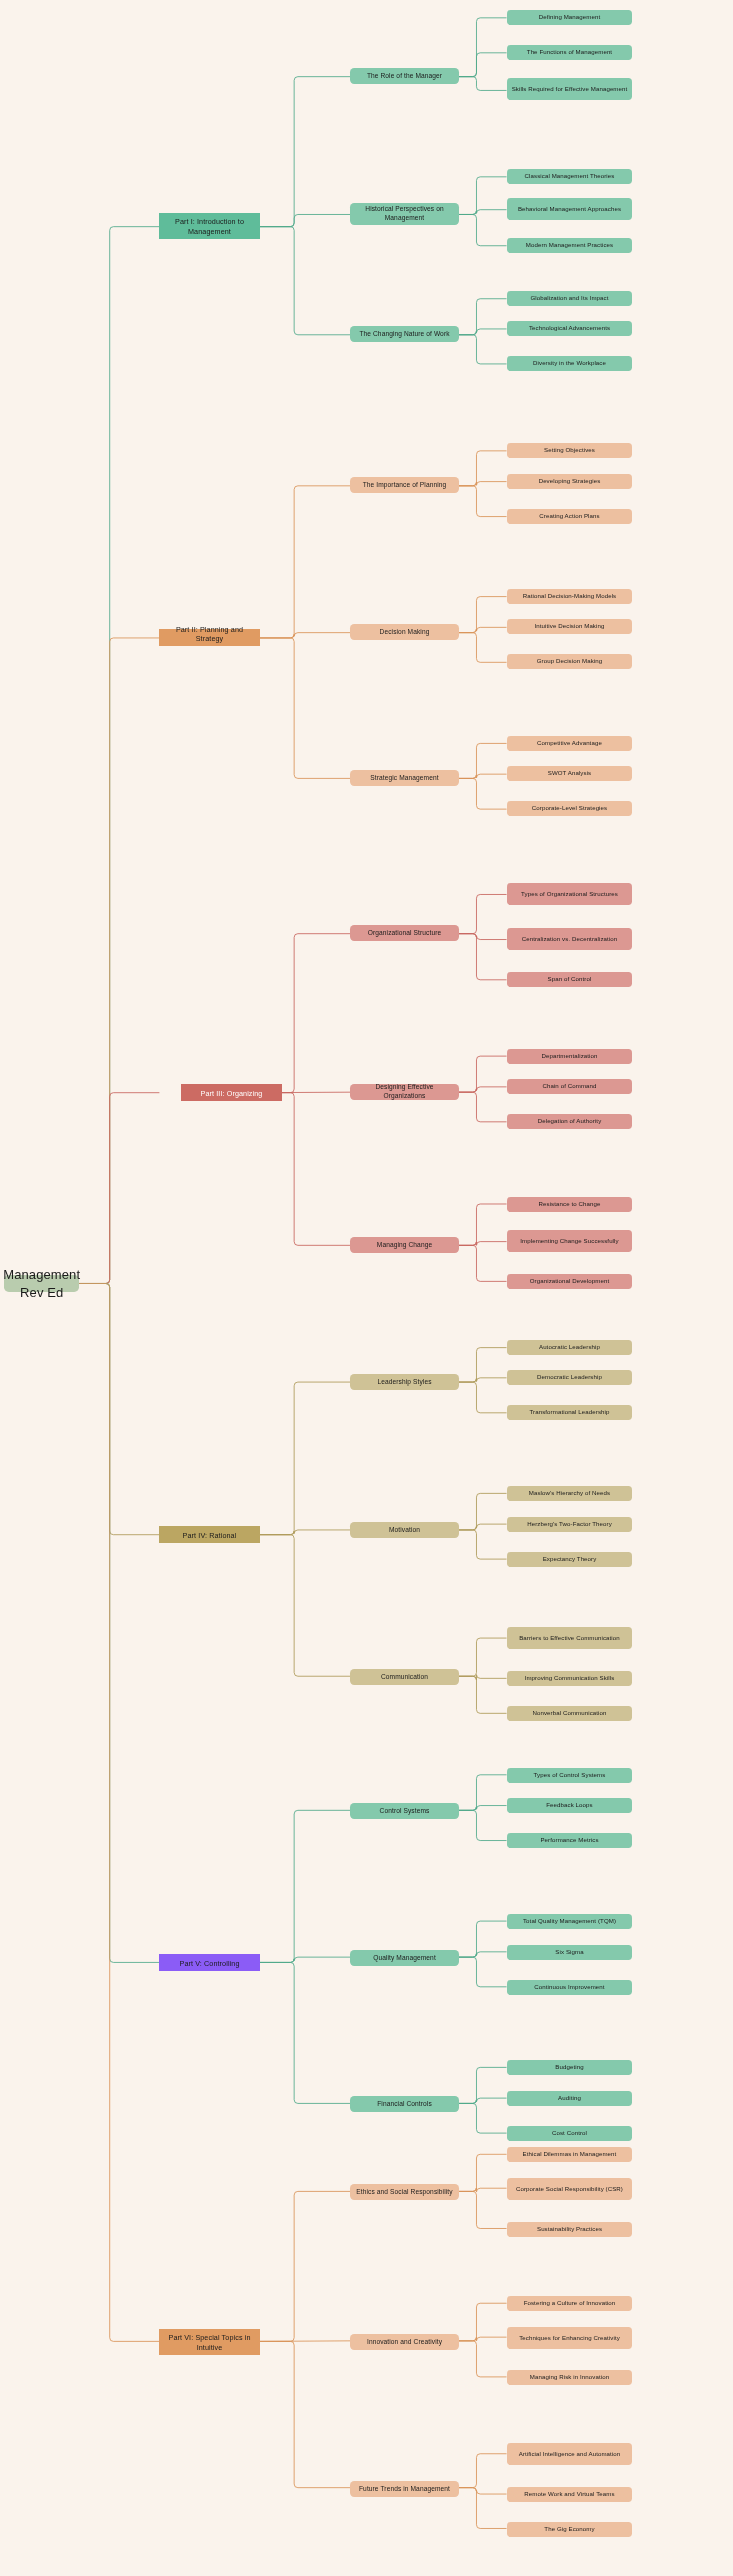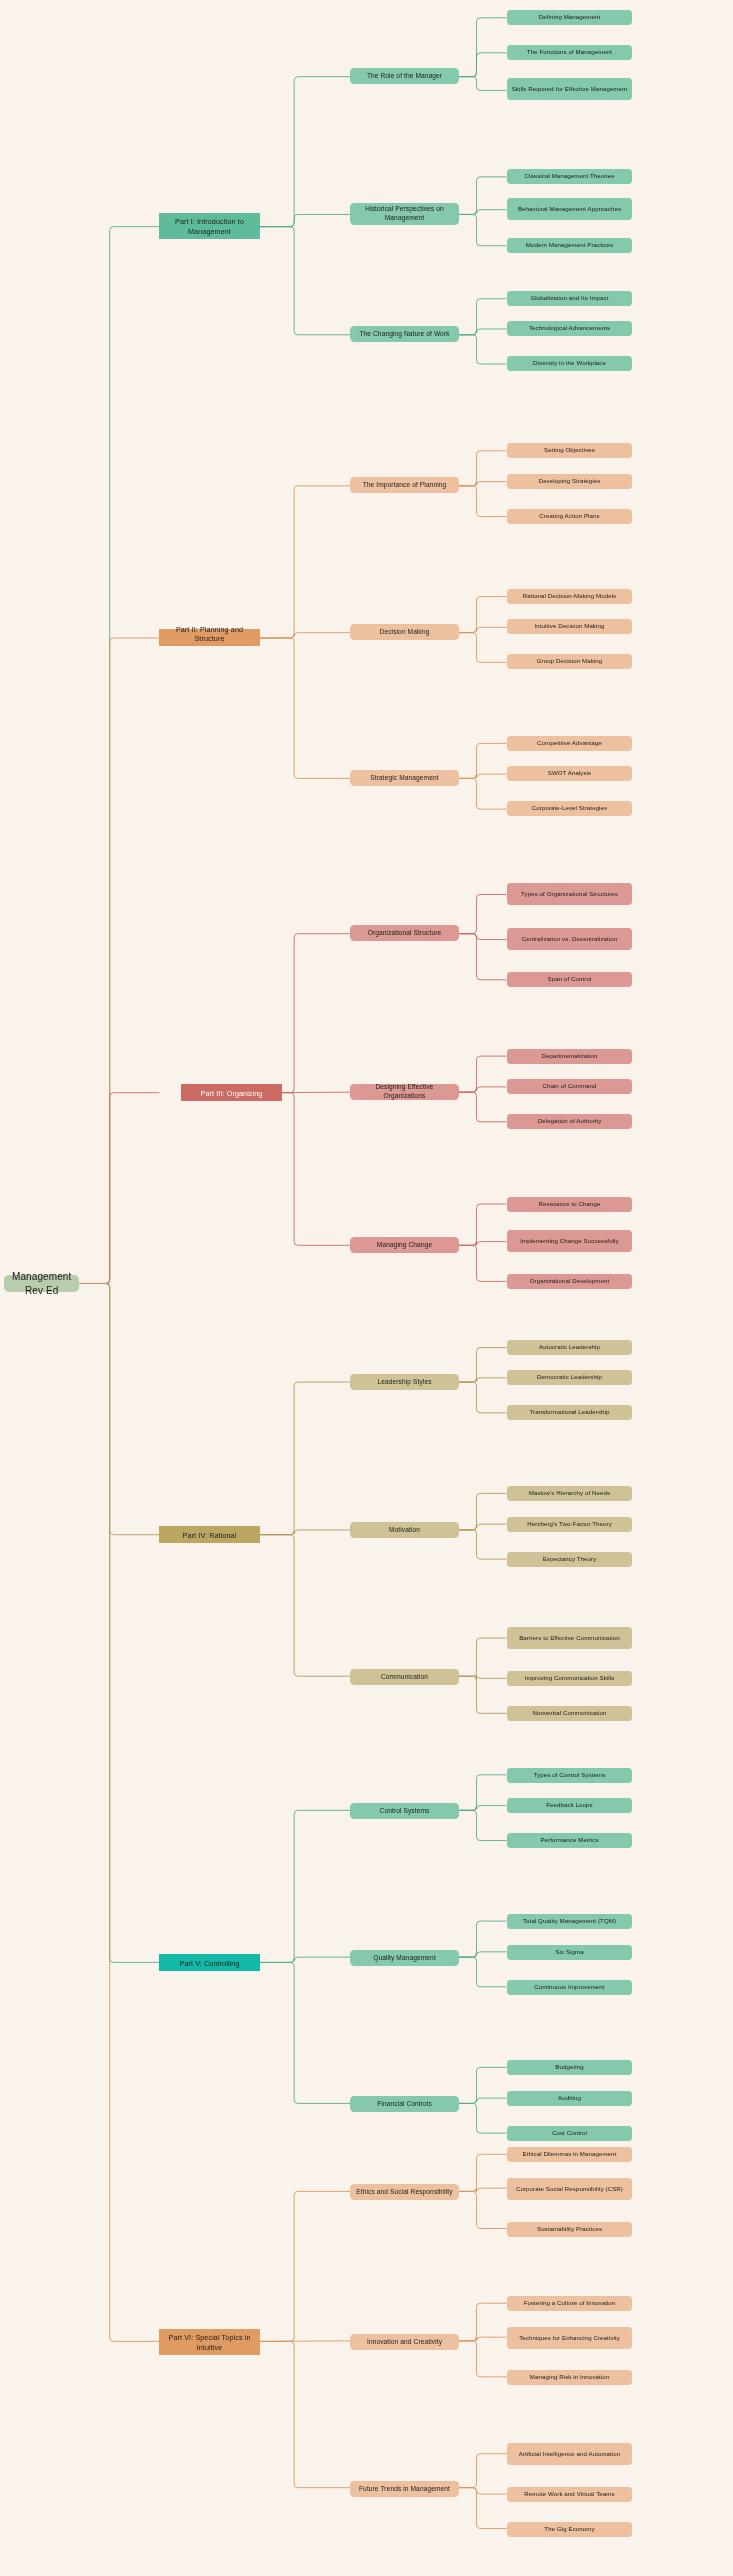--- a/index.html
+++ b/index.html
@@ -35,21 +35,21 @@
     text-align: center;
     border-radius: 4.2px;
     color: #1b1b1b;
     line-height: 1.32;
     padding: 2.1px 4.2px;
     font-weight: 400;
     letter-spacing: 0.1px;
     -webkit-font-smoothing: antialiased;
   }
   .node span { display: block; }
-  .node.l0 { font-size: 10px; border-radius: 4.8px; }
+  .node.l0 { font-size: 13px; border-radius: 4.8px; }
   .node.l1 { font-size: 7.2px; border-radius: 0; align-items: flex-end; }
   .node.l2 { font-size: 6.6px; border-radius: 4.2px; }
   .node.l3 { font-size: 6.1px; border-radius: 3.7px; }
   .node.white-text { color: #ffffff; margin-left: 22px; }
 </style>
 </head>
 <body>
 
 <div id="mindmap-root">
   <svg id="edge-layer" xmlns="http://www.w3.org/2000/svg" viewBox="0 0 1383 4857">
@@ -169,21 +169,21 @@
       <div class="node l3" style="left: 507px; top: 291px; width: 125px; height: 15px; background: rgb(132, 201, 172);">
         <span>Globalization and Its Impact</span>
       </div>
       <div class="node l3" style="left: 507px; top: 321px; width: 125px; height: 15px; background: rgb(132, 201, 172);">
         <span>Technological Advancements</span>
       </div>
       <div class="node l3" style="left: 507px; top: 356px; width: 125px; height: 15px; background: rgb(132, 201, 172);">
         <span>Diversity in the Workplace</span>
       </div>
       <div class="node l1" style="left: 159px; top: 629px; width: 101px; height: 17px; background: rgb(224, 155, 98);">
-        <span>Part II: Planning and Structure</span>
+        <span>Part II: Planning and Strategy</span>
       </div>
       <div class="node l2" style="left: 350px; top: 477px; width: 109px; height: 16px; background: rgb(237, 192, 160);">
         <span>The Importance of Planning</span>
       </div>
       <div class="node l3" style="left: 507px; top: 443px; width: 125px; height: 15px; background: rgb(237, 192, 160);">
         <span>Setting Objectives</span>
       </div>
       <div class="node l3" style="left: 507px; top: 474px; width: 125px; height: 15px; background: rgb(237, 192, 160);">
         <span>Developing Strategies</span>
       </div>
@@ -285,21 +285,21 @@
       </div>
       <div class="node l3" style="left: 507px; top: 1627px; width: 125px; height: 22px; background: rgb(207, 194, 150);">
         <span>Barriers to Effective Communication</span>
       </div>
       <div class="node l3" style="left: 507px; top: 1671px; width: 125px; height: 15px; background: rgb(207, 194, 150);">
         <span>Improving Communication Skills</span>
       </div>
       <div class="node l3" style="left: 507px; top: 1706px; width: 125px; height: 15px; background: rgb(207, 194, 150);">
         <span>Nonverbal Communication</span>
       </div>
-      <div class="node l1" style="left: 159px; top: 1954px; width: 101px; height: 17px; background: #14b8a6;">
+      <div class="node l1" style="left: 159px; top: 1954px; width: 101px; height: 17px; background: #8b5cf6;">
         <span>Part V: Controlling</span>
       </div>
       <div class="node l2" style="left: 350px; top: 1803px; width: 109px; height: 16px; background: rgb(132, 201, 172);">
         <span>Control Systems</span>
       </div>
       <div class="node l3" style="left: 507px; top: 1768px; width: 125px; height: 15px; background: rgb(132, 201, 172);">
         <span>Types of Control Systems</span>
       </div>
       <div class="node l3" style="left: 507px; top: 1798px; width: 125px; height: 15px; background: rgb(132, 201, 172);">
         <span>Feedback Loops</span>

